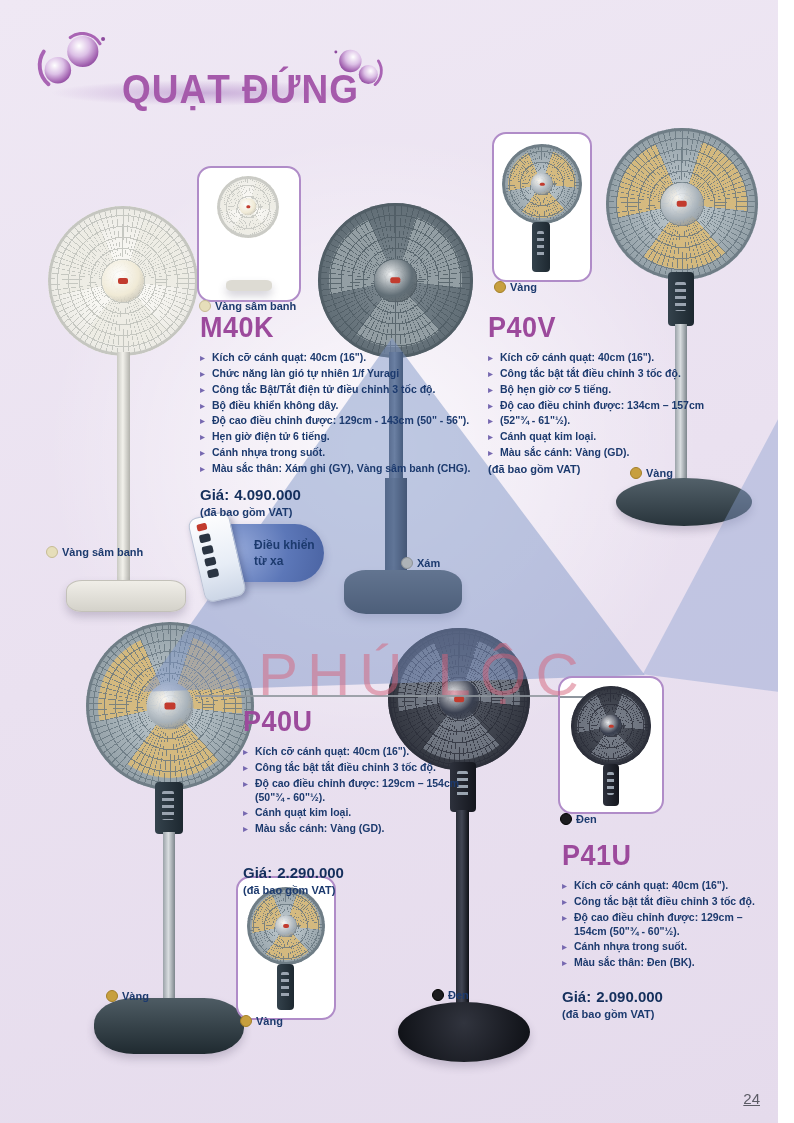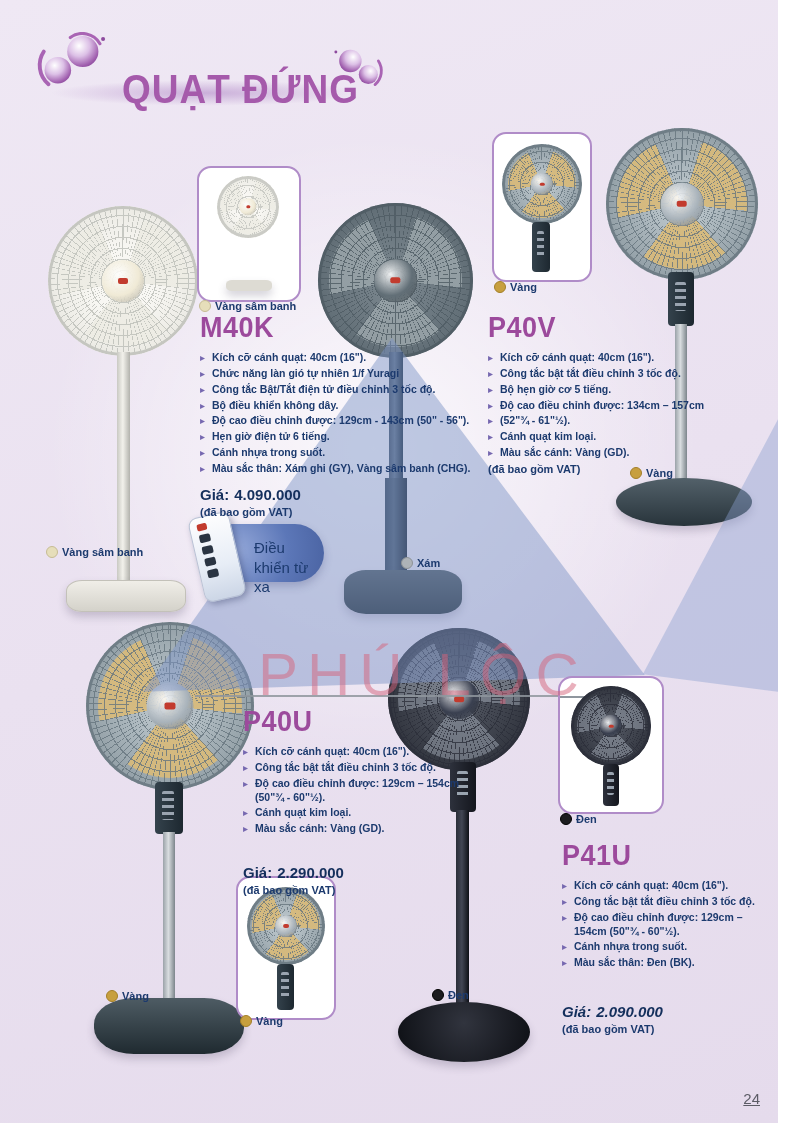--- a/index.html
+++ b/index.html
@@ -66,34 +66,34 @@
   .product{position:absolute;z-index:4;}
   .pname{margin:0 0 8px;font-size:27px;font-weight:800;color:#9c4a9c;letter-spacing:.5px;transform-origin:left;transform:scaleY(1.08);}
   .specs{list-style:none;margin:0;padding:0;}
   .specs li{position:relative;padding-left:12px;margin-bottom:2px;
     font-size:10.5px;font-weight:700;color:#1c3a6e;line-height:1.32;}
   .specs li::before{content:"\25B8";position:absolute;left:0;top:0;color:#7668b0;font-size:10px;}
   .price-row{margin-top:10px;font-size:15px;font-weight:800;color:#142f5c;}
   .price-row .gap{display:inline-block;width:5px;}
   .vat{margin-top:3px;font-size:11px;font-weight:700;color:#1c3a6e;}
   .gap-lg .price-row{margin-top:28px;}
-  .gap-md .price-row{margin-top:33px;font-style:italic;}
+  .gap-md .price-row{margin-top:18px;}
   
   .remote-group{position:absolute;left:196px;top:512px;width:140px;height:100px;z-index:3;}
   .remote-blob{position:absolute;left:8px;top:12px;width:120px;height:58px;border-radius:30px;
     background:radial-gradient(circle at 28% 45%, #93a7d8 0%, #5c77b8 55%, #4a63a2 100%);
     box-shadow:0 4px 8px rgba(50,60,110,.25);}
   .remote-body{position:absolute;left:0;top:2px;width:42px;height:86px;border-radius:9px;
     transform:rotate(-13deg);border:1px solid #b8c2d4;
     background:linear-gradient(180deg,#fdfdfe 0%,#e7edf6 60%,#ccd6e6 100%);
     box-shadow:2px 3px 6px rgba(40,50,90,.35);padding:6px 0 0 7px;box-sizing:border-box;}
   .remote-body .rb{width:11px;height:8px;border-radius:2px;background:#2a3442;margin:0 0 4px;}
   .remote-body .rb.red{background:#c23b2e;width:10px;height:7px;}
   .remote-label{position:absolute;left:58px;top:26px;width:66px;
-    font-size:15px;font-weight:400;color:#1c3a6e;line-height:1.3;}
+    font-size:12px;font-weight:700;color:#1c3a6e;line-height:1.3;}
   
   .watermark{position:absolute;left:258px;top:640px;z-index:5;font-size:60px;font-weight:400;
     letter-spacing:9px;color:#d5647c;opacity:.5;white-space:nowrap;}
   .page-num{position:absolute;right:18px;bottom:16px;font-size:15px;color:#5c5c66;z-index:4;text-decoration:underline;}
 </style>
 </head>
 <body>
 
 <div class="page">
 

